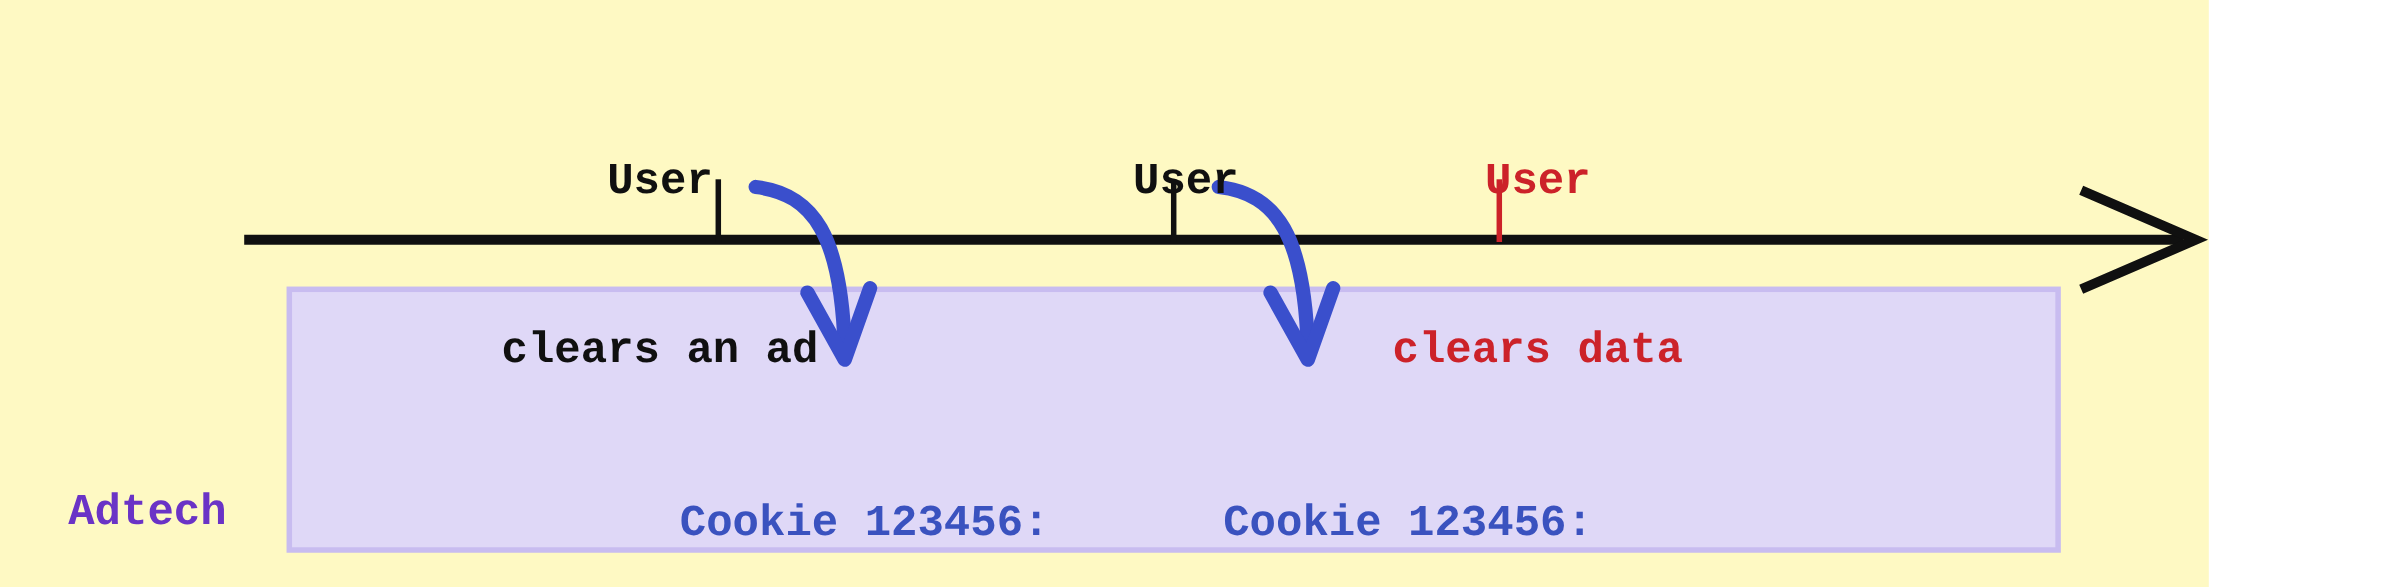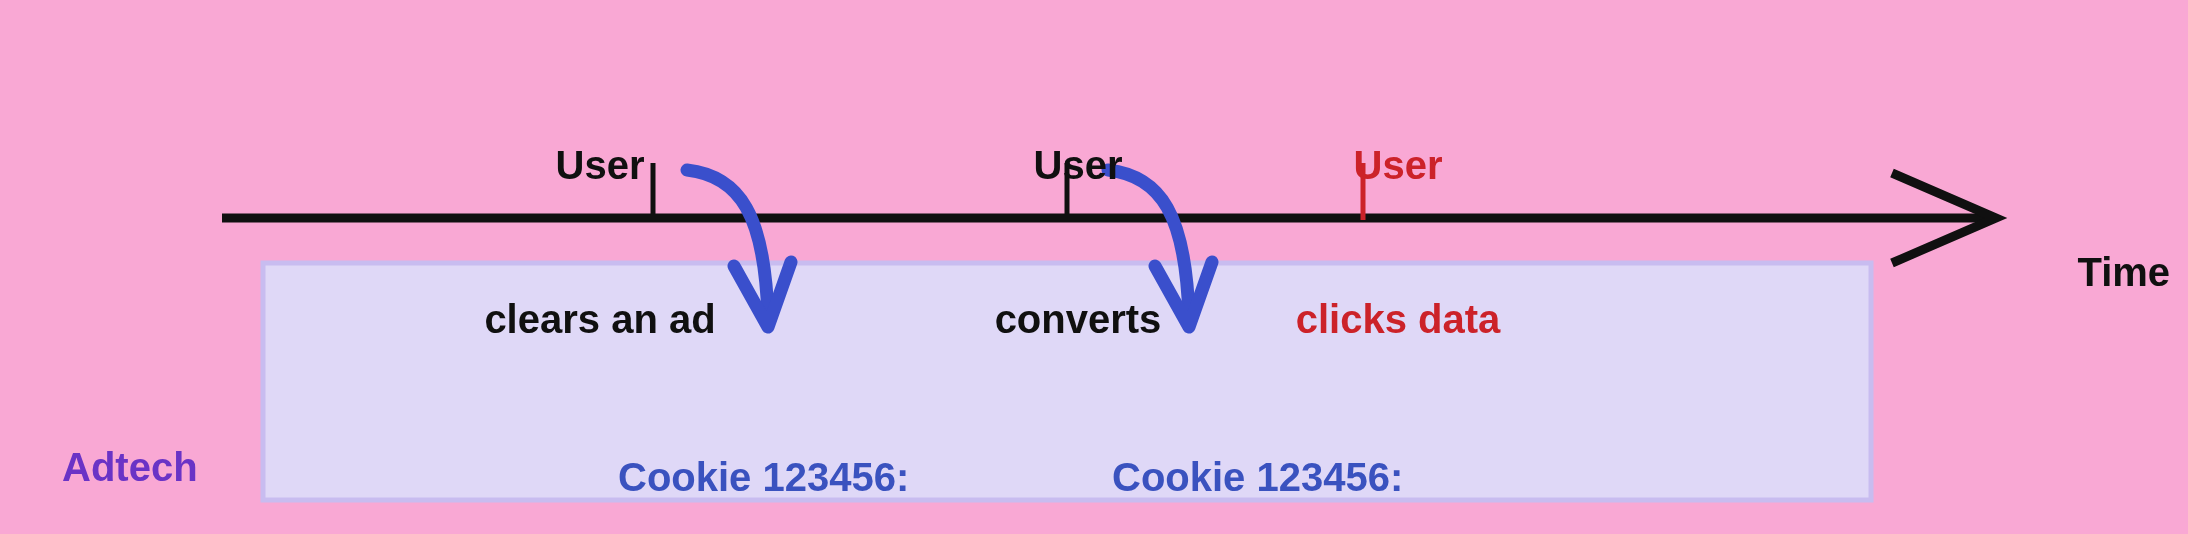--- a/index.html
+++ b/index.html
@@ -2,25 +2,25 @@
 <html><head>
 <meta charset="utf-8">
 <style>
   html, body {
     margin: 0;
     padding: 0;
     background: #ffffff;
   }
   #canvas {
     position: relative;
-    width: 2188px;
+    width: 2008px;
     height: 534px;
-    background: #f9a8d4;
+    background: #fef9c3;
     overflow: hidden;
-    font-family: Liberation Sans, sans-serif;
+    font-family: Liberation Mono, monospace;
   }
   .svg-layer {
     position: absolute;
     left: 0;
     top: 0;
     width: 2188px;
     height: 534px;
   }
   .lbl {
     position: absolute;
@@ -83,26 +83,25 @@
     <polyline points="1155,266 1189,327 1212,262" fill="none" stroke="#3a4fcc" stroke-width="13" stroke-linecap="round" stroke-linejoin="round"></polyline>
   </svg>
 
   <div class="lbl event-label" style="left:600px; top:38px; width:420px;">
     <div>User</div>
     <div>clears an ad</div>
   </div>
 
   <div class="lbl event-label" style="left:1078px; top:38px; width:380px;">
     <div>User</div>
-    <div>converts</div>
   </div>
 
   <div class="lbl event-label red" style="left:1398px; top:38px; width:400px;">
     <div>User</div>
-    <div>clicks data</div>
+    <div>clears data</div>
   </div>
 
   <div class="lbl time-label" style="left:2033px; top:196px;">
     <span>Time</span>
   </div>
 
   <div class="lbl server-label" style="left:62px; top:335px; width:200px;">
     <div>Adtech</div>
     
   </div>

